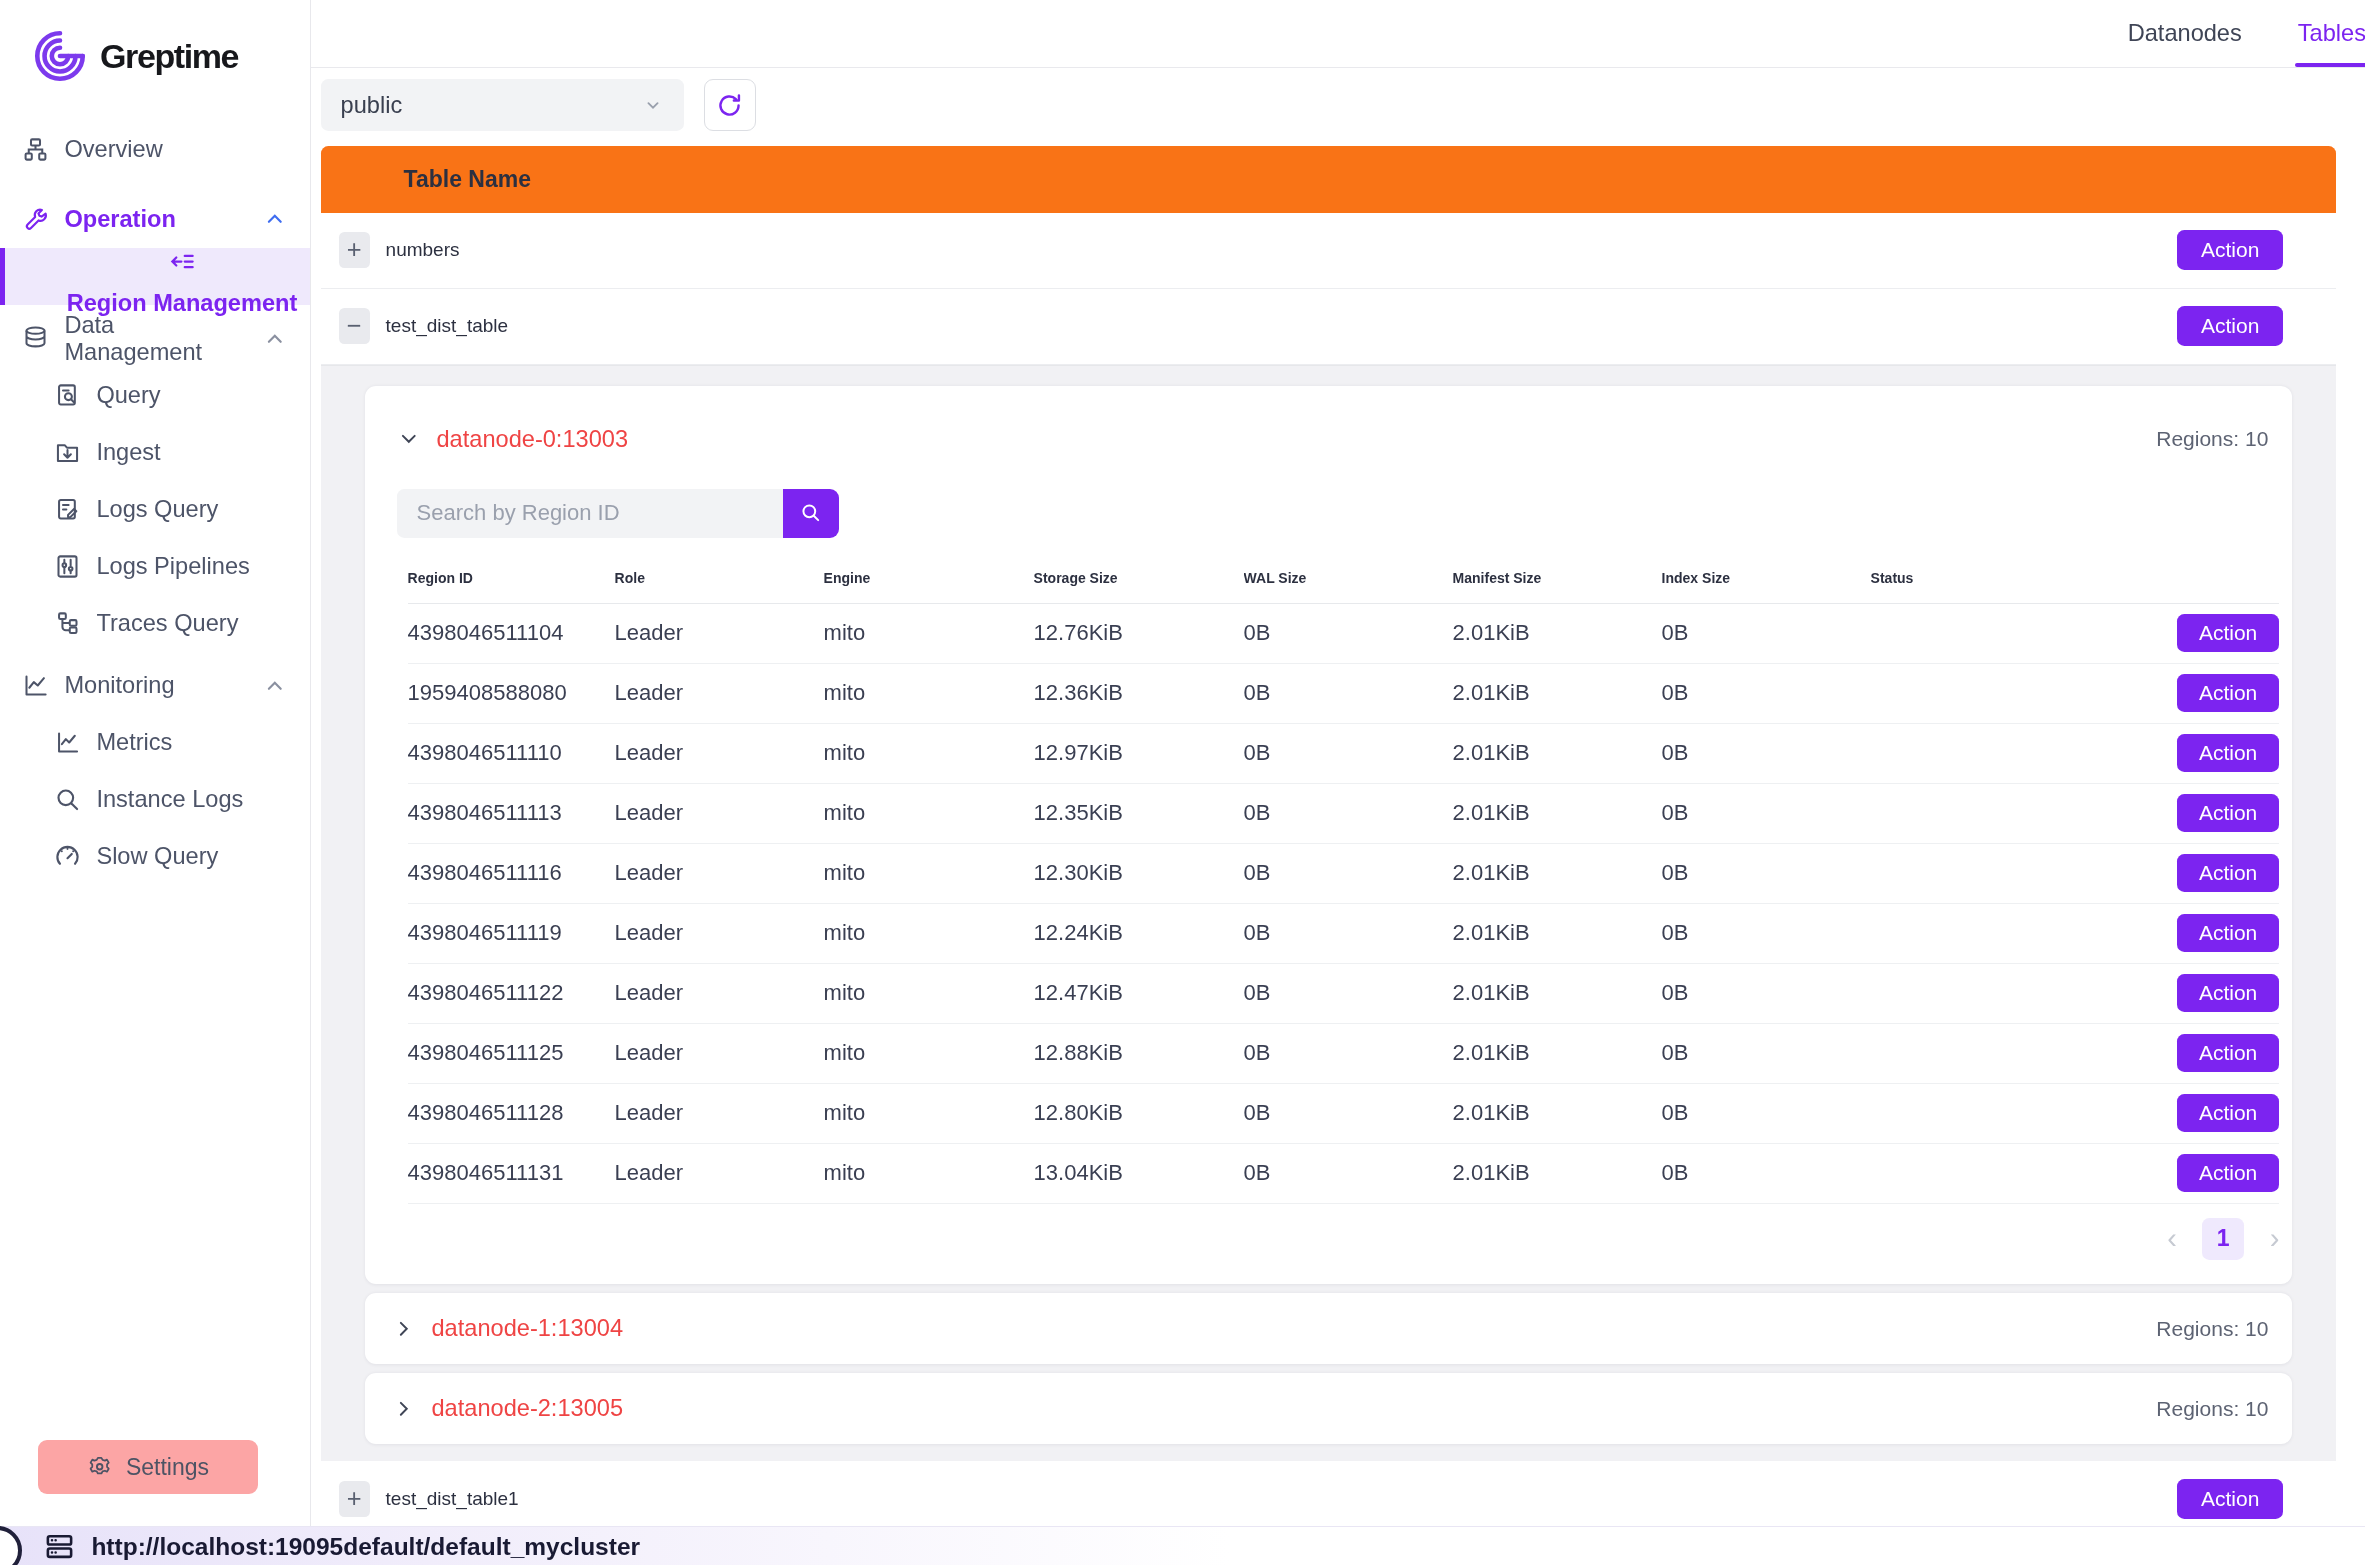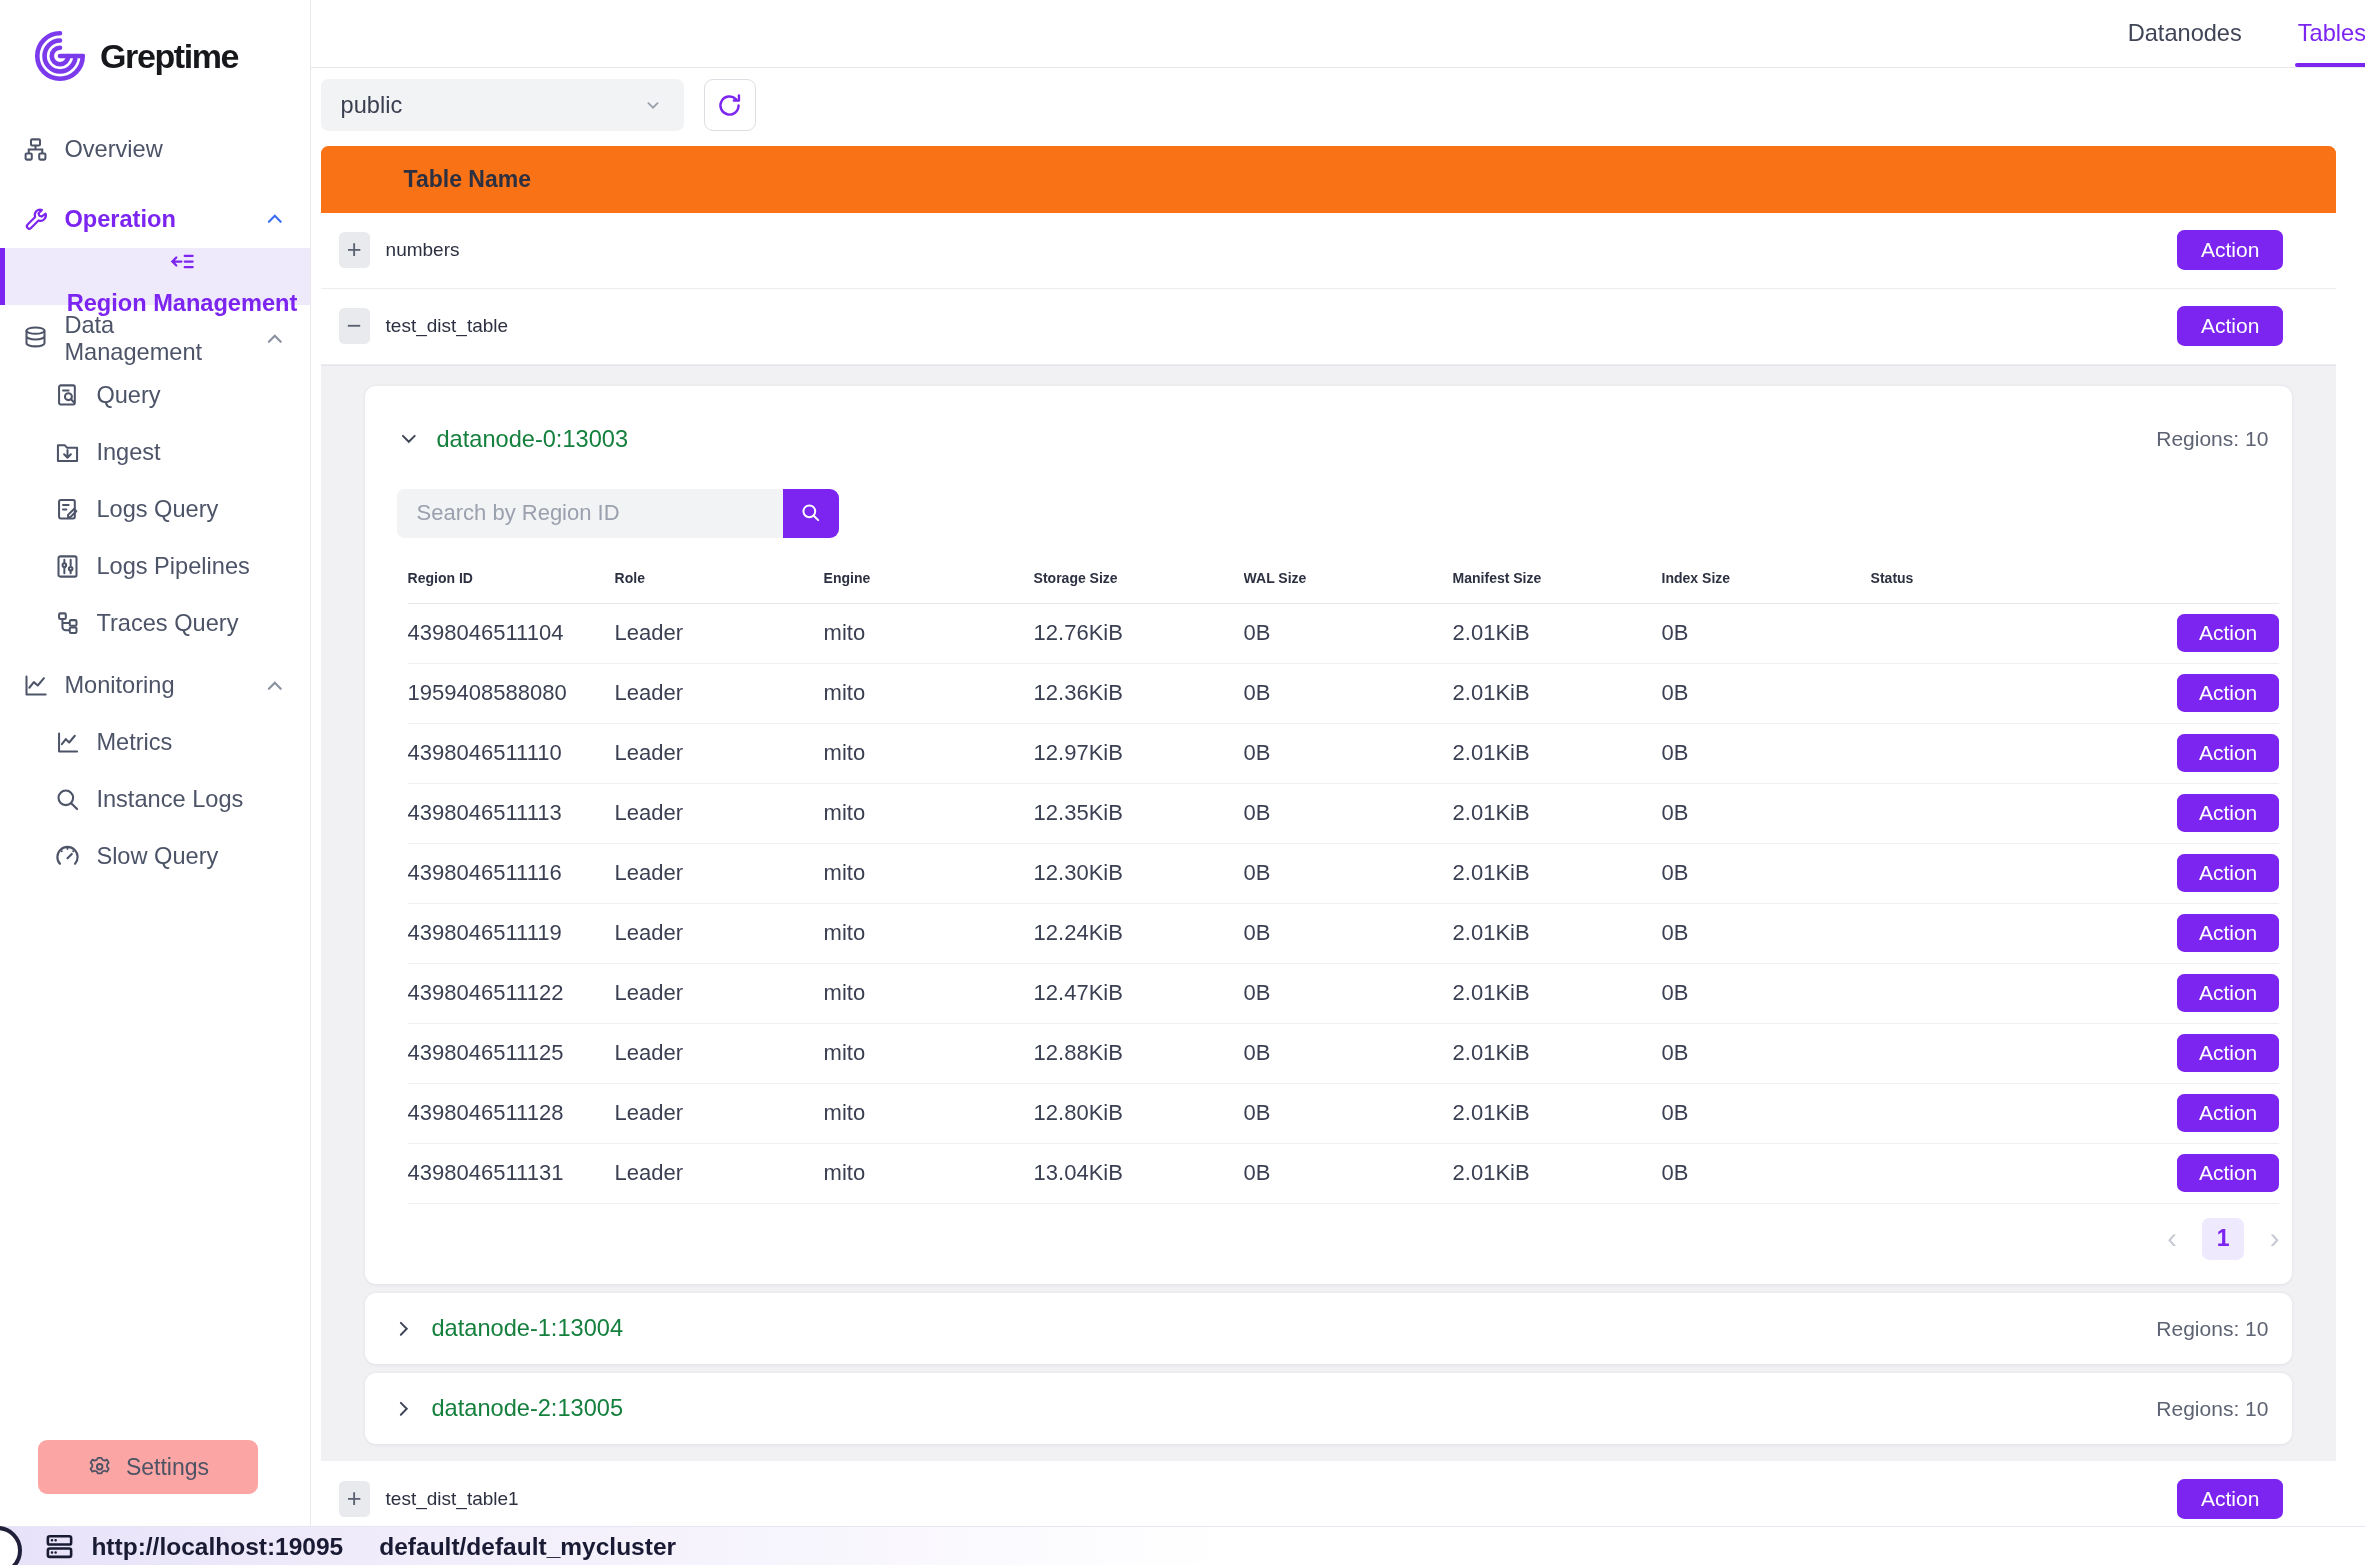--- a/index.html
+++ b/index.html
@@ -48,21 +48,21 @@
   .btn { background:#7c24f0; color:#fff; border:none; border-radius:7.3px; font-size:21px; height:40px; padding:0 23.6px; font-family:inherit; cursor:pointer; }
   .btn.small { height:38px; padding:0 22px; }
 
   
   .expand { background:#f1f1f4; border-top:0.9px solid #e6e7ea; padding:20px 44px 17px 44px; }
   .card { background:#fff; border-radius:11px; box-shadow:0 0.9px 3.6px rgba(25,25,50,.07); }
   .card.open { padding:31px 12.7px 23px 32px; }
   .card-head { display:flex; align-items:center; height:45px; padding-right:11px; cursor:pointer; }
   .card.closed { height:71px; display:flex; align-items:center; padding:0 23.6px 0 27px; margin-top:9px; cursor:pointer; }
   .head-chev { margin-right:16.3px; }
-  .card-title { font-size:23.6px; color:#15803d; }
+  .card-title { font-size:23.6px; color:#ef4444; }
   .regions { margin-left:auto; font-size:21px; color:#5d6373; }
 
   .search { margin-top:27px; display:flex; }
   .search-input { width:386px; height:49px; background:#f2f3f5; border:none; border-radius:7.3px 0 0 7.3px; padding:0 20px; font-size:22px; color:#333; font-family:inherit; outline:none; }
   .search-input::placeholder { color:#9aa0ad; }
   .search-btn { width:56px; height:49px; background:#7c24f0; border:none; border-radius:0 9px 9px 0; display:flex; align-items:center; justify-content:center; cursor:pointer; }
 
   .rtable { margin-top:16.3px; padding-left:11px; }
   .rt-head, .rt-row { display:flex; align-items:center; }
   .rt-head { height:50px; border-bottom:0.9px solid #e7e9ec; font-weight:700; font-size:14px; color:#2c3040; }
@@ -73,21 +73,21 @@
 
   .pagination { display:flex; justify-content:flex-end; align-items:center; gap:25.4px; margin-top:12.7px; height:45px; }
   .pg-chev { background:none; border:none; color:#c6cad2; font-size:29px; line-height:1; cursor:pointer; font-family:inherit; }
   .pg-num { width:42px; height:42px; background:#efe9fd; color:#7c24f0; border:none; border-radius:7.3px; display:flex; align-items:center; justify-content:center; font-size:23px; font-weight:700; cursor:pointer; font-family:inherit; }
 
   
   .footer { position:absolute; left:0; bottom:0; width:2366px; height:40px; z-index:5;
     background:linear-gradient(90deg,#e7e2f9 0%,#f1edfb 18%,#ffffff 52%);
     display:flex; align-items:center; border-top:0.9px solid #e9e6f4; }
   .f-url { margin-left:15.4px; font-size:24.5px; font-weight:700; color:#191a33; }
-  .f-cluster { margin-left:36px; font-size:24.5px; font-weight:700; color:#191a33; }
+  .f-cluster { font-size:24.5px; font-weight:700; color:#191a33; }
   .f-icon { margin-left:43px; }
   .corner-arc { position:absolute; left:-27px; top:1526px; width:49px; height:49px; border-radius:50%; border:4.5px solid #20203a; background:#fff; z-index:6; }
 </style>
 </head>
 <body>
 
 <aside class="sidebar">
   <div class="logo">
     <span>
       <svg width="58" height="58" viewBox="0 0 24 24" fill="none" stroke="#7c3aed" stroke-width="1.9" stroke-linecap="round">

